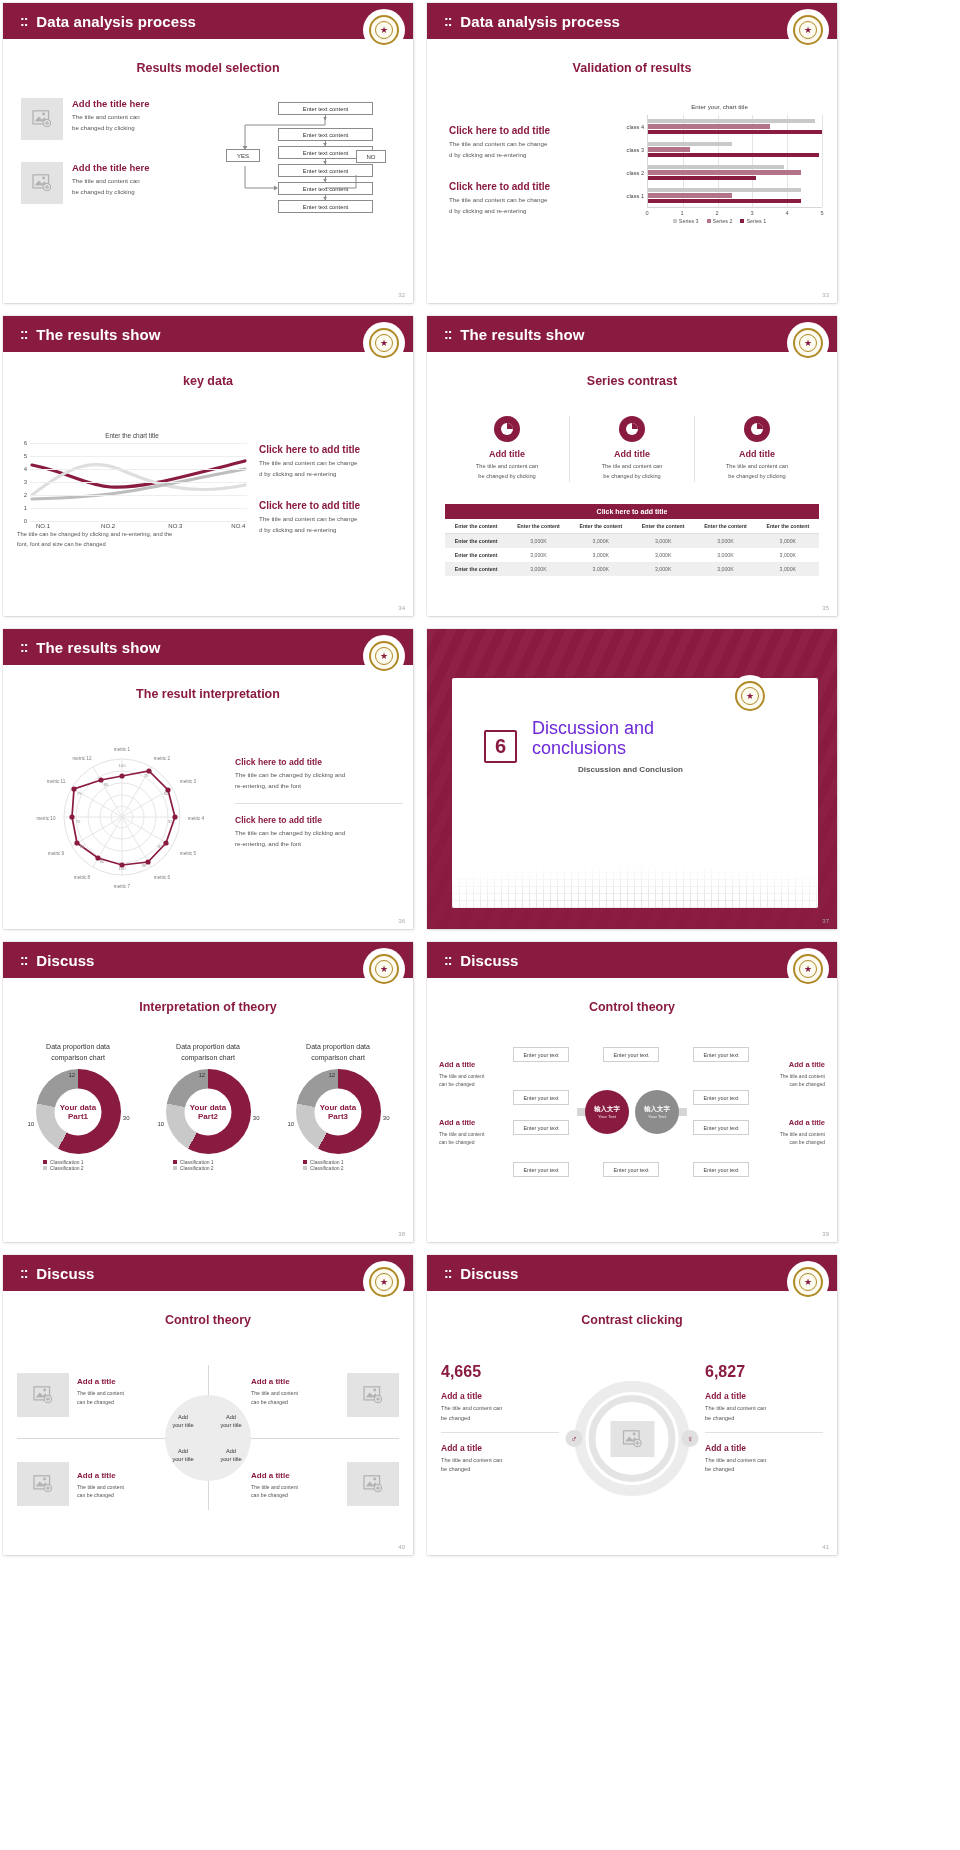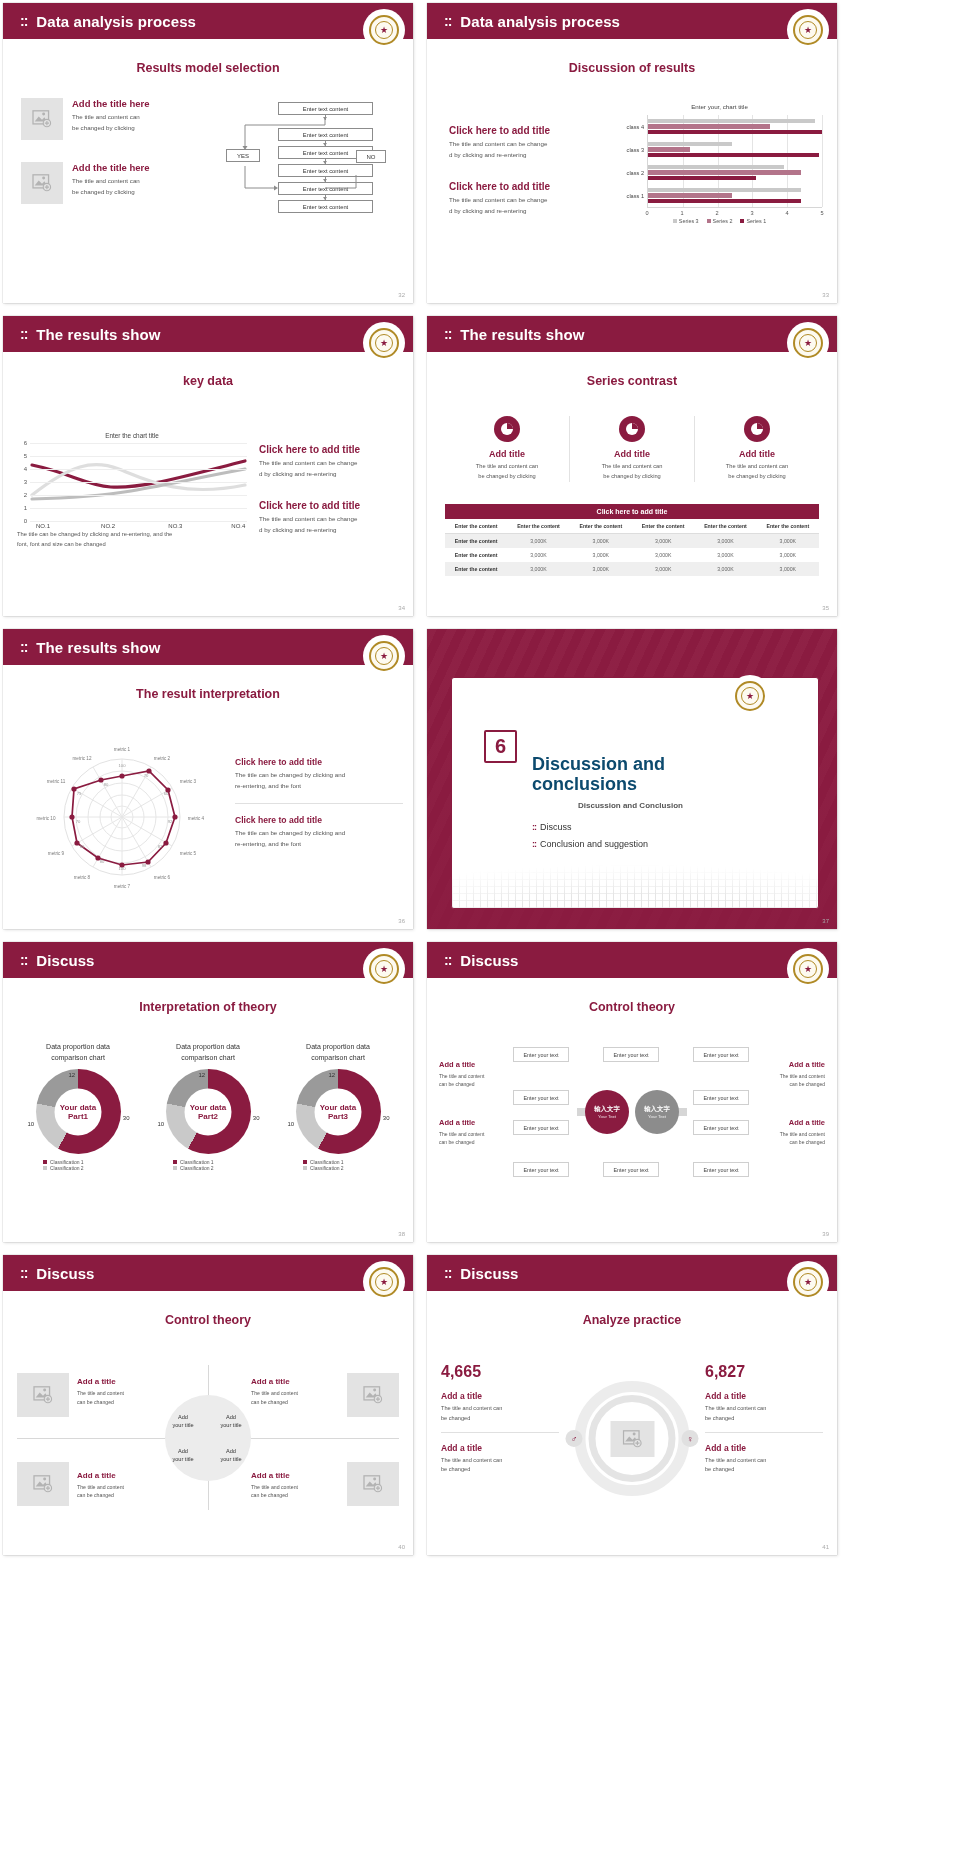--- a/index.html
+++ b/index.html
@@ -208,21 +208,21 @@
     opacity:.65;
     -webkit-mask-image: radial-gradient(120% 100% at 50% 110%, #000 30%, transparent 72%);
             mask-image: radial-gradient(120% 100% at 50% 110%, #000 30%, transparent 72%);
   }
   .sec6 .num{
     position:absolute; left:32px; top:52px; width:33px; height:33px;
     border:2px solid #8a1b40; color:#8a1b40; font-size:20px; font-weight:bold;
     display:flex;align-items:center;justify-content:center; border-radius:2px;
   }
   .sec6 .btxt{ position:absolute; left:80px; top:40px; right:14px; }
-  .sec6 h2{ color:#0c4a6e; font-size:18px; line-height:1.12; font-weight:bold;margin-top:36px;}
+  .sec6 h2{ color:#6d28d9; font-size:18px; line-height:1.12; font-weight:normal;}
   .sec6 .sub{ color:#555; font-size:8px; margin-top:7px; font-weight:bold;padding-left:46px;}
   .sec6 ul{ list-style:none; margin-top:12px; }
   .sec6 li{ color:#333; font-size:9px; margin-top:7px; }
   .sec6 li b{ color:#8a1b40; letter-spacing:-1px; margin-right:4px; font-size:9px;}
   .sec6 .seal{ right:70px; top:50px; }
 
   
   .d3{ position:absolute; left:10px; top:100px; width:390px; display:flex; }
   .d3 .cell{ flex:1; text-align:center; }
   .d3 .cap{ font-size:7px; color:#333; line-height:1.5; margin-bottom:6px;}
@@ -384,21 +384,21 @@
       <span class="dots">::</span>
       <span class="htitle">Data analysis process</span>
     </div>
     <div class="seal">
         <div class="ring">
           <div class="inner">
             <span>★</span>
           </div>
         </div>
       </div>
-    <div class="stitle">Discussion of results</div>
+    <div class="stitle">Validation of results</div>
 
     <div class="s2left">
       <div class="grp">
         <div class="blk-title">Click here to add title</div>
         <div class="blk-body">
           <div>The title and content can be change</div>
           <div>d by clicking and re-entering</div>
         </div>
       </div>
       <div class="grp">
@@ -740,24 +740,20 @@
       <div class="ph"></div>
       <div class="card">
         <div class="mesh"></div>
         <div class="num">6</div>
         <div class="btxt">
           <h2>
             <span>Discussion and</span><br>
             <span>conclusions</span>
           </h2>
           <div class="sub">Discussion and Conclusion</div>
-          <ul>
-            <li><b>::</b><span>Discuss</span></li>
-            <li><b>::</b><span>Conclusion and suggestion</span></li>
-          </ul>
         </div>
       </div>
       <div class="seal">
           <div class="ring">
             <div class="inner">
               <span>★</span>
             </div>
           </div>
         </div>
     </div>
@@ -1044,21 +1040,21 @@
       <span class="dots">::</span>
       <span class="htitle">Discuss</span>
     </div>
     <div class="seal">
         <div class="ring">
           <div class="inner">
             <span>★</span>
           </div>
         </div>
       </div>
-    <div class="stitle">Analyze practice</div>
+    <div class="stitle">Contrast clicking</div>
 
     <div class="cp">
       <div class="cpcol" style="left:0; top:0;">
         <div class="cpnum">4,665</div>
         <div class="cpgrp">
           <div class="blk-title">Add a title</div>
           <div class="blk-body">
             <div>The title and content can</div>
             <div>be changed</div>
           </div>

